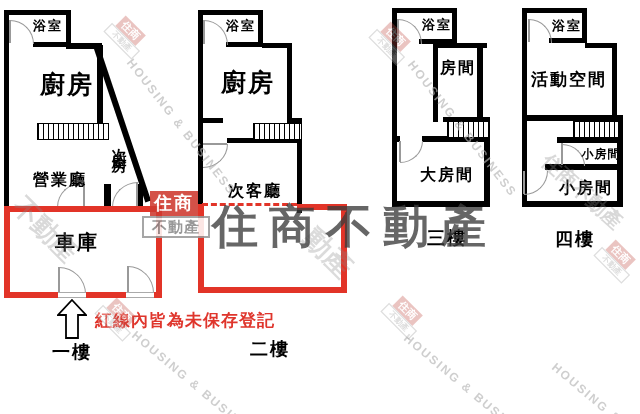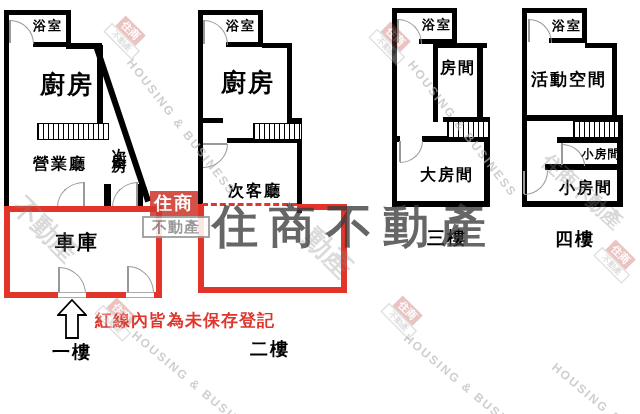--- a/index.html
+++ b/index.html
@@ -114,21 +114,21 @@
     <div class="rwall" style="left:156px;top:206px;width:6px;height:92px;"></div>
     <div class="gap" style="left:58px;top:292px;width:28px;height:4px;"></div>
     <div class="gap" style="left:126px;top:292px;width:28px;height:4px;"></div>
     <div class="arc arc-tr" style="left:59px;top:267px;width:26px;height:26px;"></div>
     <div class="leaf" style="left:58px;top:267px;width:2px;height:26px;"></div>
     <div class="arc arc-tr" style="left:128px;top:266px;width:25px;height:26px;"></div>
     <div class="leaf" style="left:127px;top:266px;width:2px;height:26px;"></div>
 
     <div class="label" style="left:48px;top:26px;font-size:13px;">浴室</div>
     <div class="label" style="left:67px;top:84px;font-size:25px;">廚房</div>
-    <div class="label" style="left:60px;top:164px;font-size:16px;">營業廳</div>
+    <div class="label" style="left:60px;top:180px;font-size:16px;">營業廳</div>
     <div class="vlabel" style="left:109px;top:136px;font-size:15px;">次廚房</div>
     <div class="label" style="left:77px;top:242px;font-size:20px;">車庫</div>
     <div class="label" style="left:72px;top:352px;font-size:18px;">一樓</div>
 
     <svg class="arrow" width="30" height="40" viewBox="0 0 30 40">
       <polygon points="15,1 29,16 21,16 21,39 9,39 9,16 1,16" fill="#fff" stroke="#000" stroke-width="1.8"></polygon>
     </svg>
   </div>
 
   <div>

